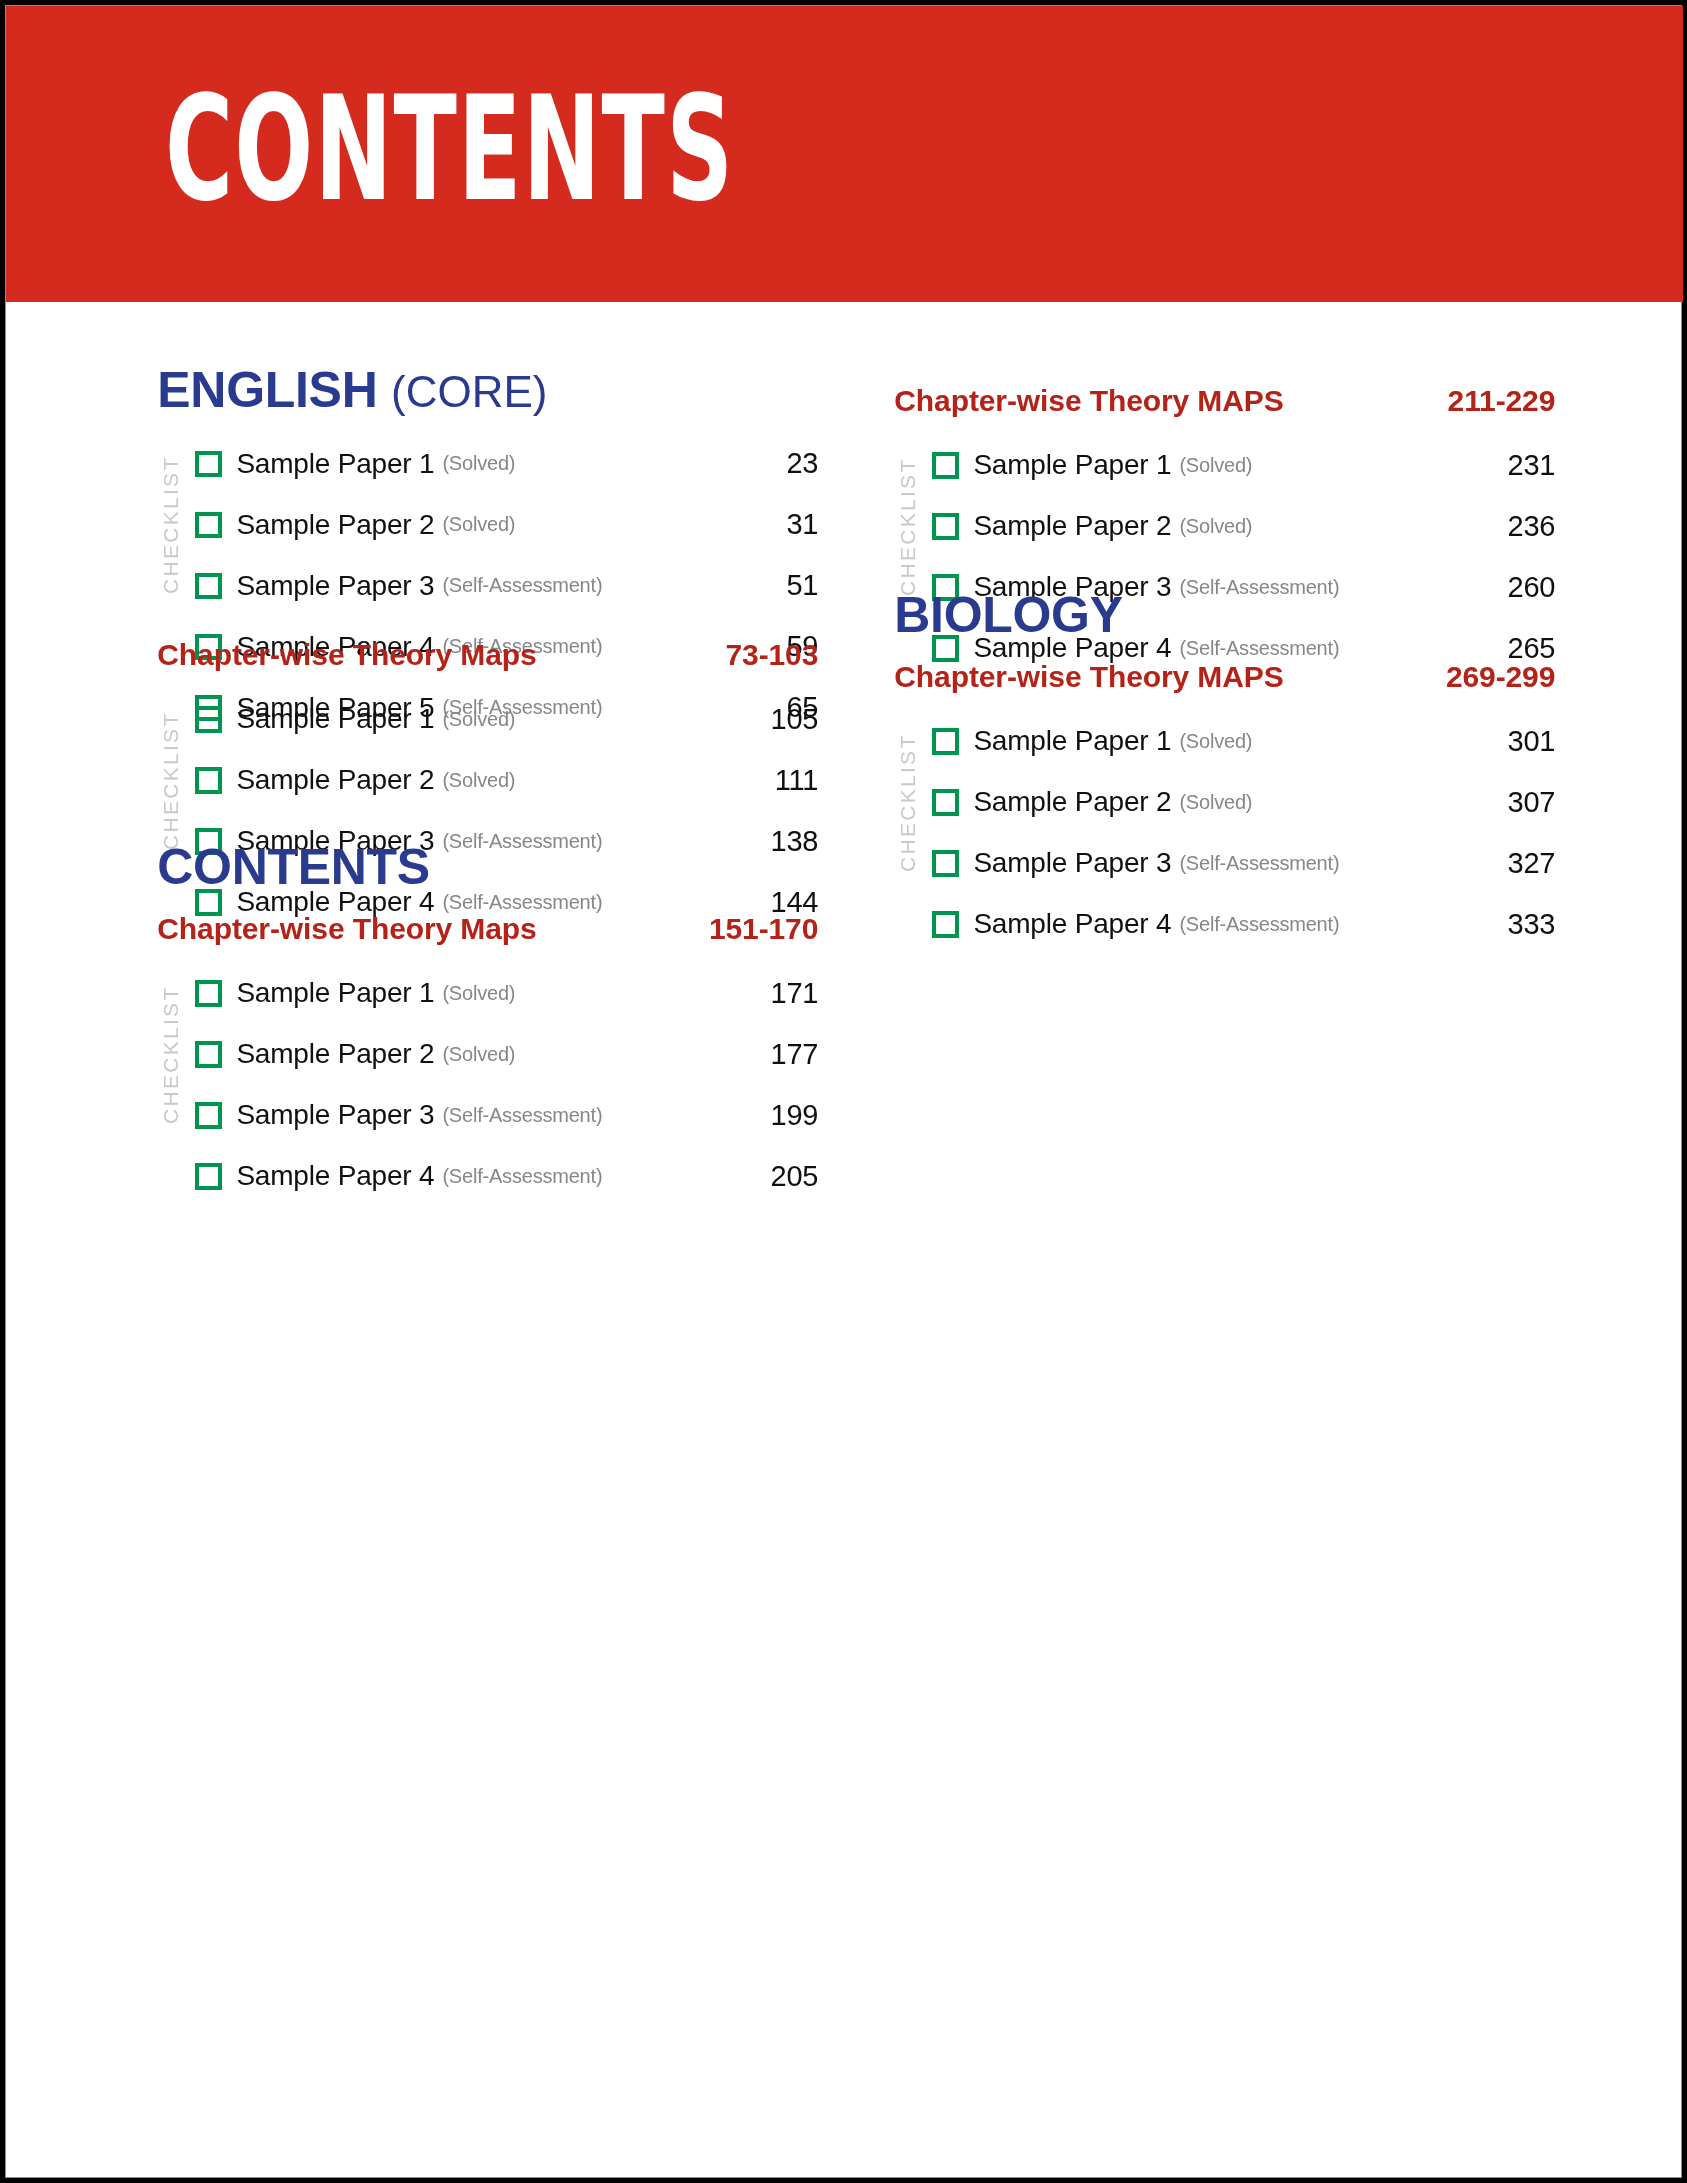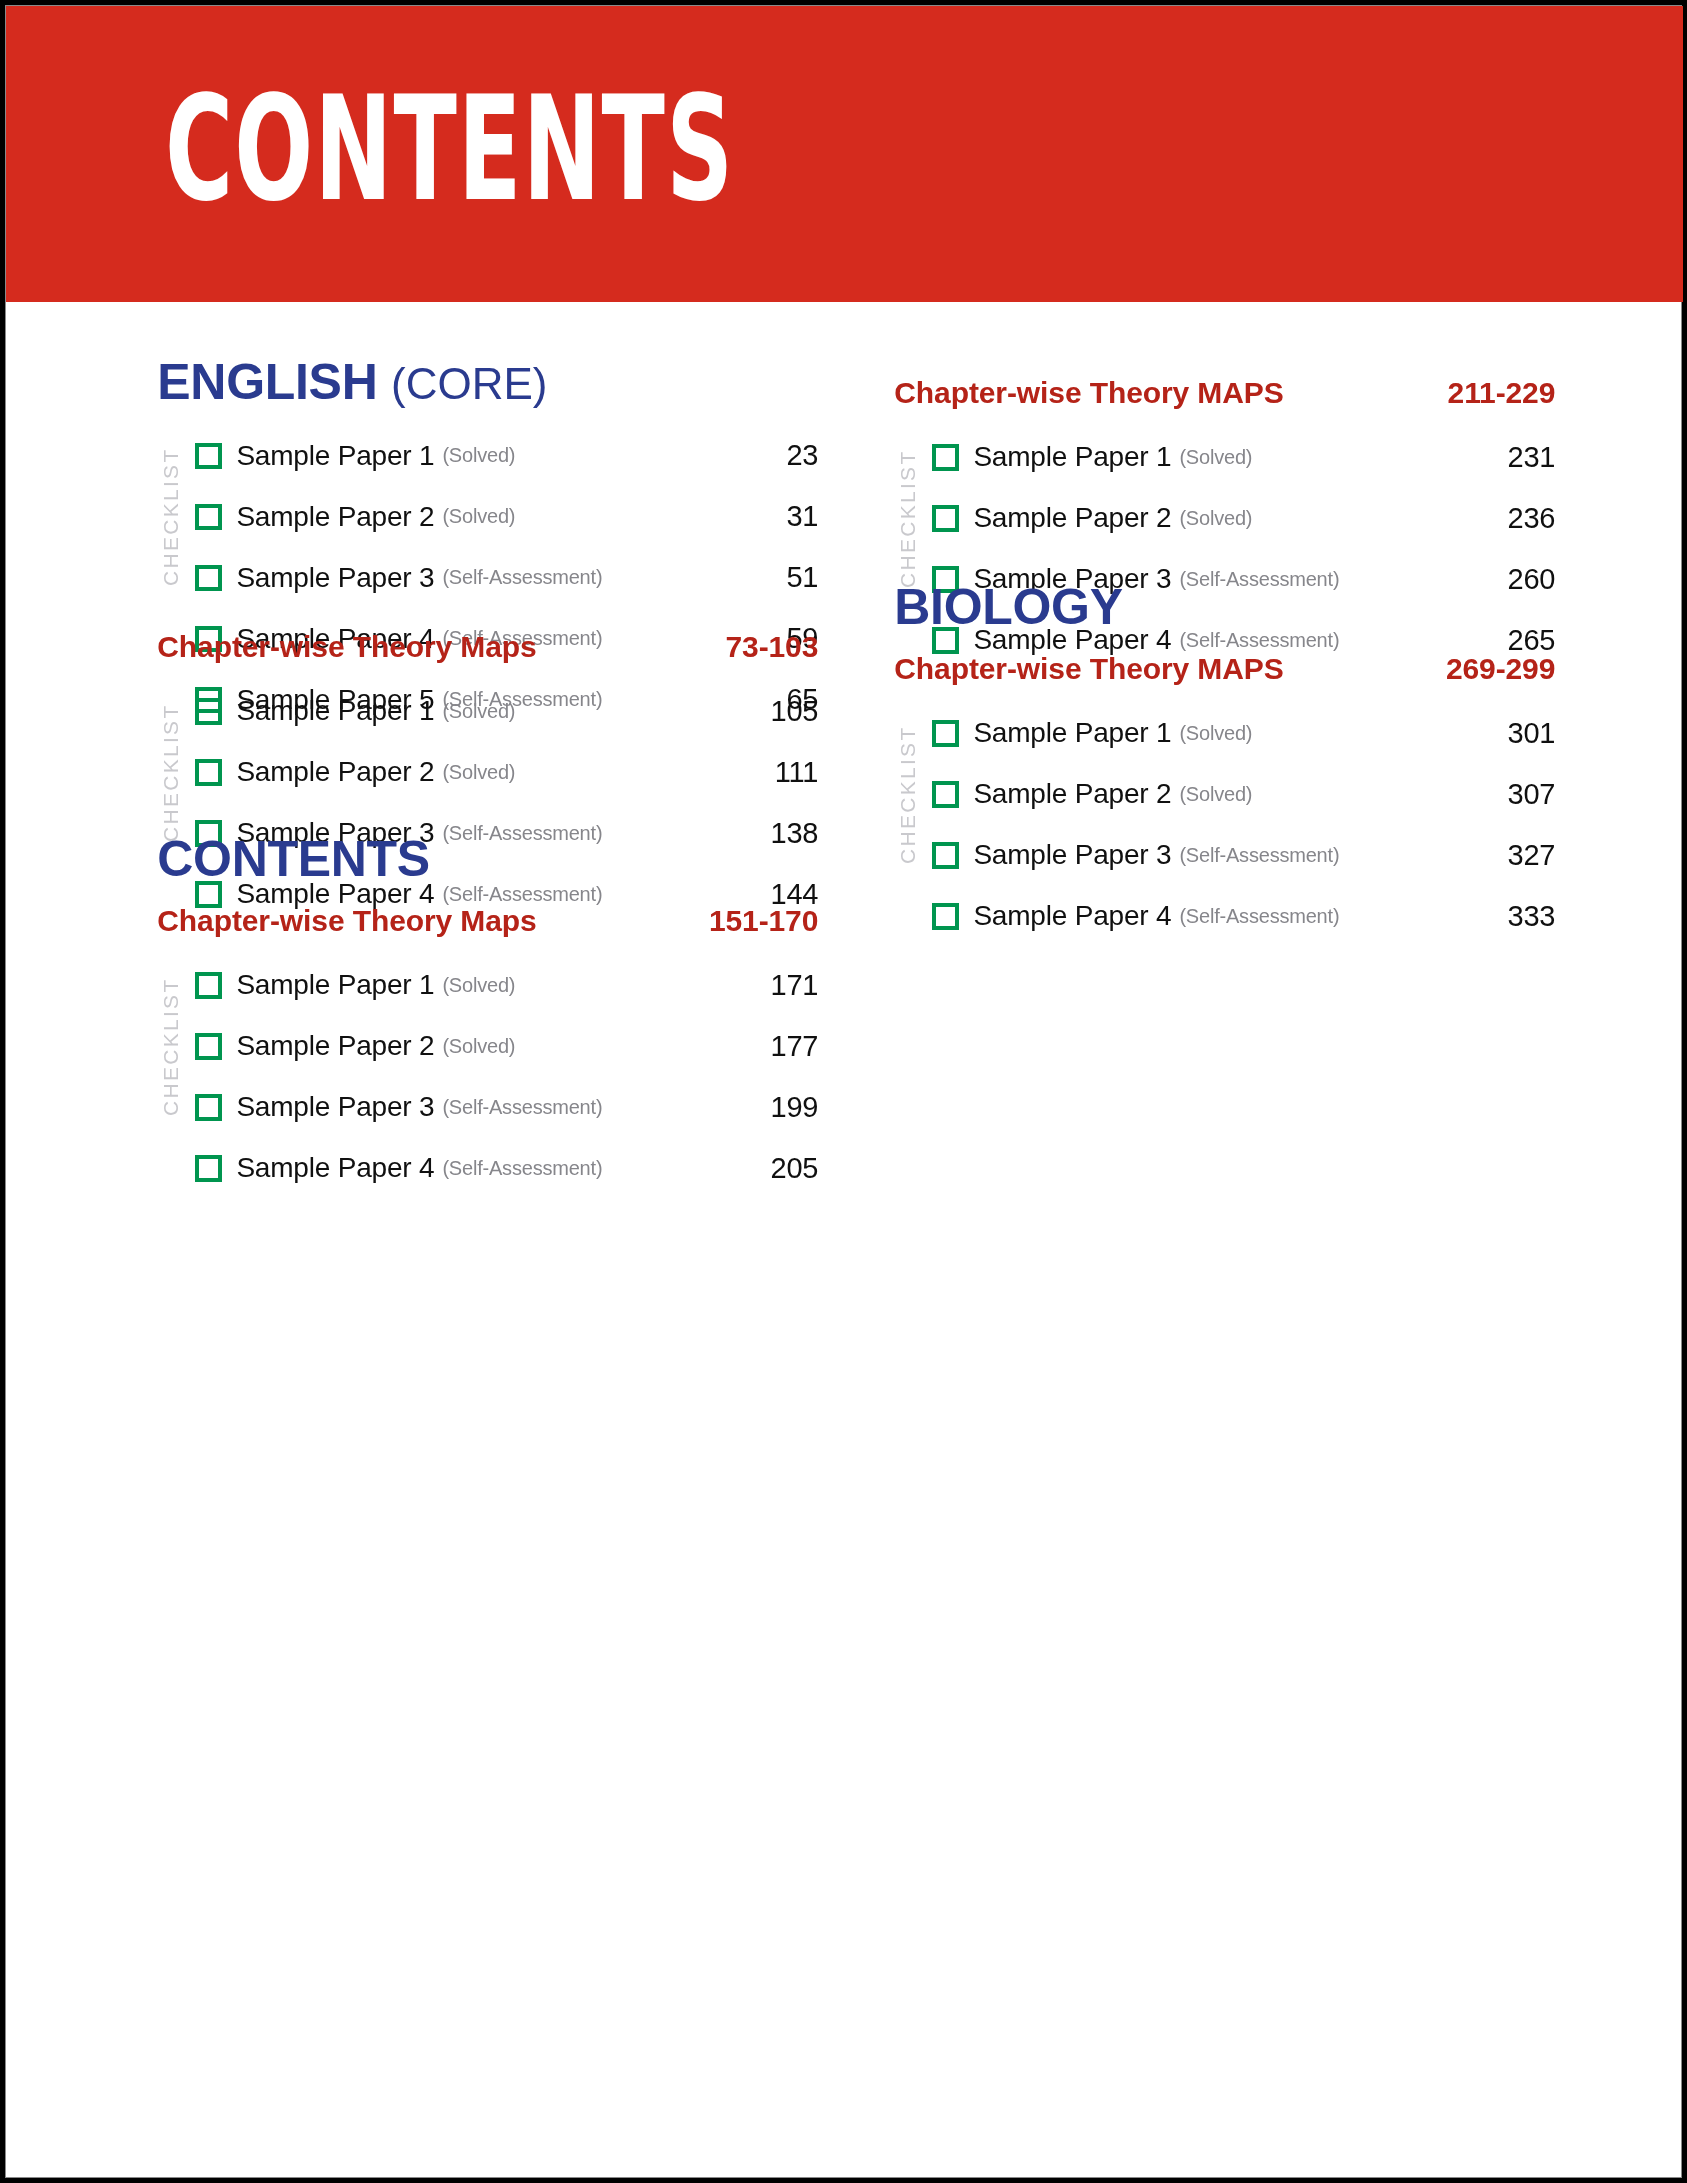--- a/index.html
+++ b/index.html
@@ -55,21 +55,21 @@
     letter-spacing: 1.3px;
     transform: scaleX(0.93) scaleY(1.30);
     transform-origin: left top;
     white-space: nowrap;
   }
 
   
   #content {
     position: absolute;
     left: 0;
-    top: 288px;
+    top: 296px;
     width: 1677px;
     height: 1877px;
   }
   .column {
     position: absolute;
     top: 0;
     width: 661px;
   }
   #col-left  { left: 151px; }
   #col-right { left: 888px; }

